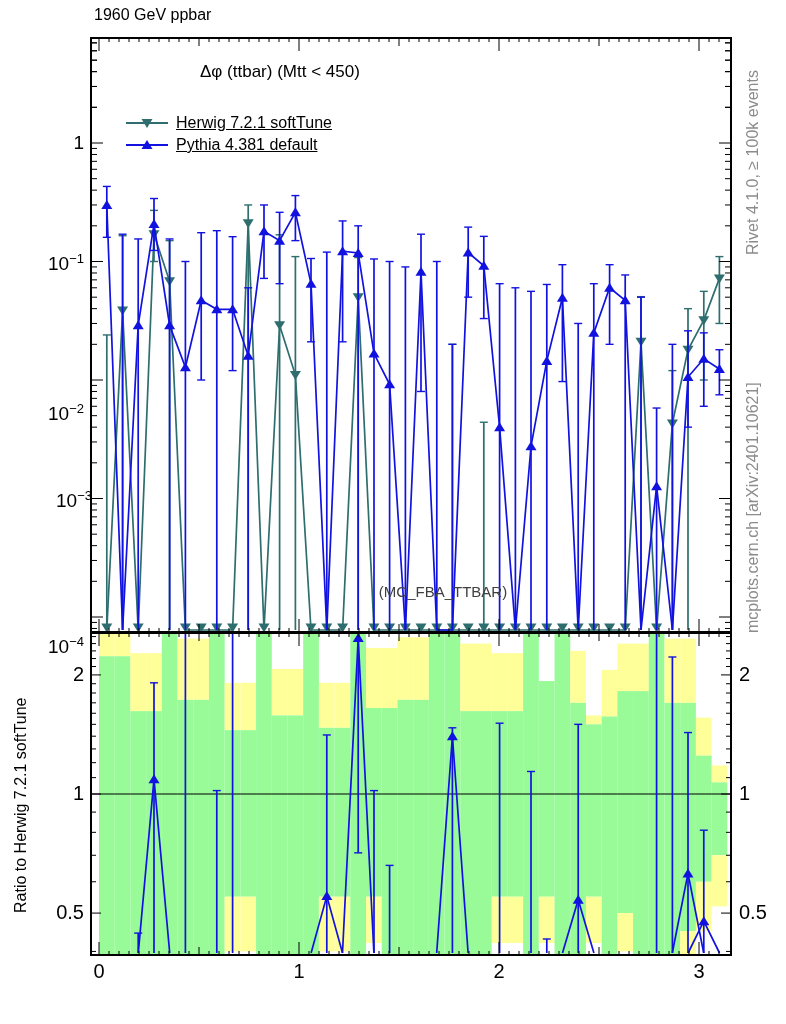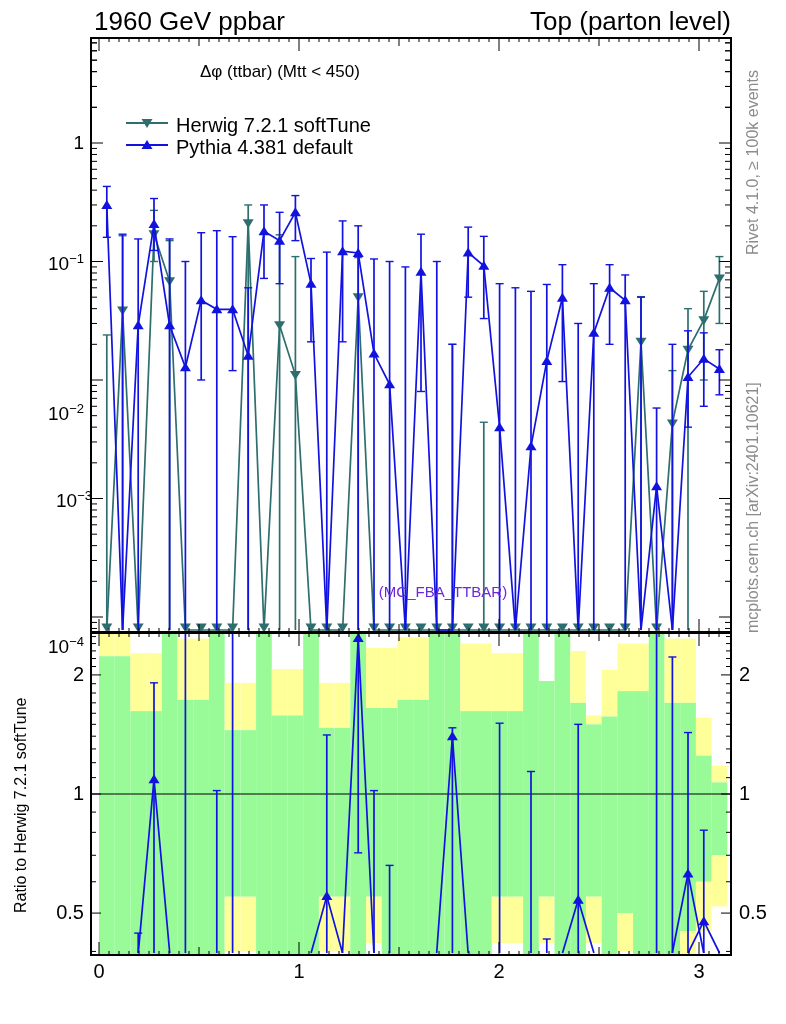--- a/index.html
+++ b/index.html
@@ -1,21 +1,21 @@
 <!DOCTYPE html>
 <html><head>
 <meta charset="utf-8">
 <style>
   html,body{margin:0;padding:0;background:#fff;}
   #app{position:relative;width:786px;height:1024px;background:#fff;overflow:hidden;
        font-family:"Liberation Sans", sans-serif;color:#000;}
   .abs{position:absolute;white-space:nowrap;}
-  .hdr{font-size:26px;top:6px;}
+  .hdr{font-size:16px;top:6px;}
   .title{font-size:17px;}
-  .legend-label{font-size:20px;}
+  .legend-label{font-size:16px;text-decoration:underline;}
   .watermark{font-size:15px;text-align:center;}
   .vtext{position:absolute;white-space:nowrap;transform:rotate(-90deg);transform-origin:left top;}
   .sidenote{font-size:16px;color:#8c8c8c;}
   .ratio-axis-title{font-size:16px;color:#000;}
   .ytick{position:absolute;width:82px;text-align:right;font-size:19px;}
   .ytick sup{font-size:13px;}
   .rtick{position:absolute;font-size:20px;}
   .xtick{position:absolute;width:44px;text-align:center;font-size:20px;}
   svg{position:absolute;left:0;top:0;}
 </style>
@@ -777,28 +777,27 @@
       </g>
       <g>
         <line x1="126" y1="123" x2="168" y2="123" stroke="#2e6e6e" stroke-width="2"></line>
         <path d="M 147 128 L 152.5 119 L 141.5 119 Z" fill="#2e6e6e"></path>
         <line x1="126" y1="145" x2="168" y2="145" stroke="#1212e0" stroke-width="2"></line>
         <path d="M 147 140 L 152.5 149 L 141.5 149 Z" fill="#1212e0"></path>
       </g>
     </svg>
 
   <div class="abs hdr" style="left:94px;">1960 GeV ppbar</div>
-  <div class="abs hdr" style="left:0;width:731px;text-align:right;">Top (parton level)</div>
 
   <div class="abs title" style="left:200px;width:420px;top:62px;">Δφ (ttbar) (Mtt &lt; 450)</div>
 
   <div class="abs legend-label" style="left:176px;top:114px;">Herwig 7.2.1 softTune</div>
   <div class="abs legend-label" style="left:176px;top:136px;">Pythia 4.381 default</div>
 
-  <div class="abs watermark" style="left:333px;width:220px;top:583px;color:#6d28d9;">(MC_FBA_TTBAR)</div>
+  <div class="abs watermark" style="left:333px;width:220px;top:583px;color:#404040;">(MC_FBA_TTBAR)</div>
 
   <div class="vtext sidenote" style="left:744px;top:255px;">Rivet 4.1.0, ≥ 100k events</div>
   <div class="vtext sidenote" style="left:744px;top:633px;">mcplots.cern.ch [arXiv:2401.10621]</div>
 
   <div class="vtext ratio-axis-title" style="left:12px;top:913px;">Ratio to Herwig 7.2.1 softTune</div>
 <div class="ytick" style="left:2px;top:132px;">1</div>
     <div class="ytick" style="left:2px;top:251px;">10<sup>−1</sup></div>
     <div class="ytick" style="left:2px;top:369px;margin-top:32px;">10<sup>−2</sup></div>
     <div class="ytick" style="left:10px;top:488px;">10<sup>−3</sup></div>
     <div class="ytick" style="left:2px;top:606px;margin-top:28px;">10<sup>−4</sup></div>

